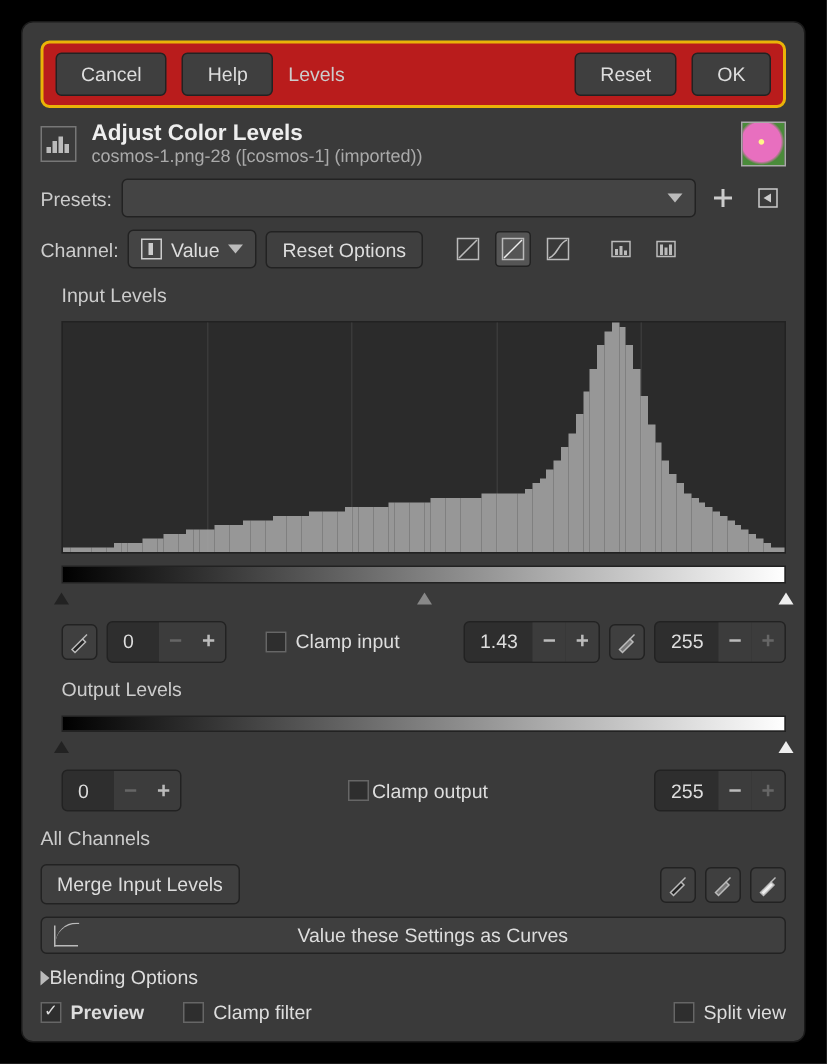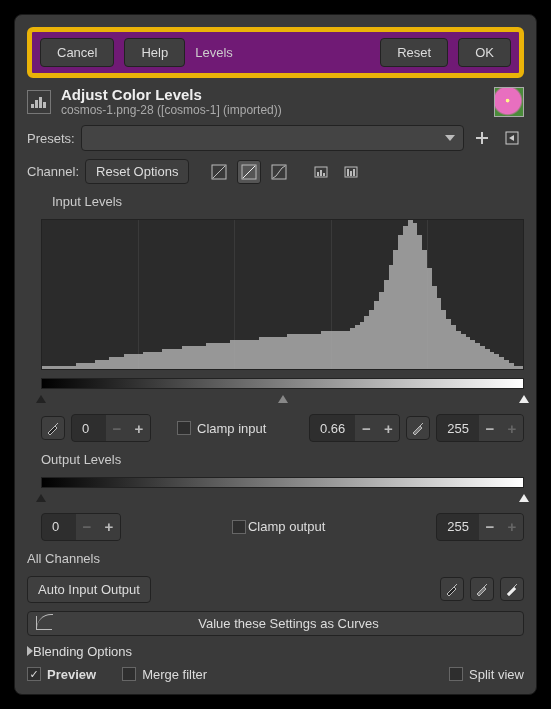--- a/index.html
+++ b/index.html
@@ -20,22 +20,22 @@
     padding: 12px;
     height: 100%;
     display: flex;
     flex-direction: column;
     gap: 8px;
   }
   .topbar {
     display: flex;
     align-items: center;
     gap: 10px;
-    background: #701a75;
-    border: 5px solid #eab308;
+    background: #b91c1c;
+    border: 2px solid #eab308;
     border-radius: 6px;
     padding: 6px 8px;
   }
   .btn {
     background: #3f3f3f;
     border: 1px solid #222;
     border-radius: 4px;
     color: #ddd;
     padding: 6px 16px;
     cursor: pointer;
@@ -310,20 +310,25 @@
     <div class="iconbtn">
       <svg class="svg-icon" viewBox="0 0 16 16">
           <rect x="2" y="2" width="12" height="12" fill="none" stroke="#ccc"></rect>
           <path d="M10 5 L5 8 L10 11 Z" fill="#ccc"></path>
         </svg>
     </div>
   </div>
 
   <div class="row">
     <span class="label">Channel:</span>
+    <div class="channel-combo">
+      <span class="value-glyph"></span>
+      <span>Value</span>
+      <div class="tri-down"></div>
+    </div>
     <button class="btn" style="padding:4px 10px">Reset Options</button>
     <div class="gap"></div>
     <div class="iconbtn">
       <svg class="svg-icon" viewBox="0 0 16 16">
           <rect x="1" y="1" width="14" height="14" fill="none" stroke="#bbb"></rect>
           <line x1="2" y1="14" x2="14" y2="2" stroke="#bbb"></line>
         </svg>
     </div>
     <div class="iconbtn active">
       <svg class="svg-icon" viewBox="0 0 16 16">
@@ -349,21 +354,21 @@
     <div class="iconbtn">
       <svg class="svg-icon" viewBox="0 0 16 16">
           <rect x="2" y="3" width="12" height="10" fill="none" stroke="#bbb"></rect>
           <rect x="4" y="5" width="2" height="7" fill="#bbb"></rect>
           <rect x="7" y="7" width="2" height="5" fill="#bbb"></rect>
           <rect x="10" y="5" width="2" height="7" fill="#bbb"></rect>
         </svg>
     </div>
   </div>
 
-  <div class="section-label" style="margin-left:25px">Input Levels</div>
+  <div class="section-label" style="margin-left:14px">Input Levels</div>
 
   <div class="histogram">
     <div class="grid" style="left:20%"></div>
     <div class="grid" style="left:40%"></div>
     <div class="grid" style="left:60%"></div>
     <div class="grid" style="left:80%"></div>
     <div class="hist-bars" id="hist-bars">
         <span style="height: 2%;"></span>
         <span style="height: 2%;"></span>
         <span style="height: 2%;"></span>
@@ -483,21 +488,21 @@
     <div class="spin">
       <div class="val">0</div>
       <div class="pm disabled">−</div>
       <div class="pm">+</div>
     </div>
     <div style="width:14px"></div>
     <span class="checkbox"></span>
     <span>Clamp input</span>
     <div class="flex-fill"></div>
     <div class="spin">
-      <div class="val">0.66</div>
+      <div class="val">1.43</div>
       <div class="pm">−</div>
       <div class="pm">+</div>
     </div>
     <div class="iconbtn boxed">
       <svg class="svg-icon" viewBox="0 0 16 16">
           <path d="M3 13 L10 6 L12 8 L5 15 Z" fill="#777" stroke="#bbb"></path>
           <path d="M10 6 L13 3" stroke="#bbb"></path>
         </svg>
     </div>
     <div class="spin">
@@ -525,21 +530,21 @@
     </div>
     <div class="spin">
       <div class="val">255</div>
       <div class="pm">−</div>
       <div class="pm disabled">+</div>
     </div>
   </div>
 
   <div class="section-label">All Channels</div>
   <div class="all-channels-row">
-    <button class="btn" style="padding:5px 10px">Auto Input Output</button>
+    <button class="btn" style="padding:5px 10px">Merge Input Levels</button>
     <div class="flex-fill"></div>
     <div class="iconbtn boxed">
       <svg class="svg-icon" viewBox="0 0 16 16">
           <path d="M3 13 L10 6 L12 8 L5 15 Z" fill="#222" stroke="#bbb"></path>
           <path d="M10 6 L13 3" stroke="#bbb"></path>
         </svg>
     </div>
     <div class="iconbtn boxed">
       <svg class="svg-icon" viewBox="0 0 16 16">
           <path d="M3 13 L10 6 L12 8 L5 15 Z" fill="#777" stroke="#bbb"></path>
@@ -562,19 +567,19 @@
   <div class="row" style="gap:0;cursor:pointer">
     <span class="tri-right"></span>
     <span>Blending Options</span>
   </div>
 
   <div class="row">
     <span class="checkbox checked"></span>
     <span style="font-weight:600">Preview</span>
     <div style="width:14px"></div>
     <span class="checkbox"></span>
-    <span>Merge filter</span>
+    <span>Clamp filter</span>
     <div class="flex-fill"></div>
     <span class="checkbox"></span>
     <span>Split view</span>
   </div>
 
 </div>
 
 </body></html>

